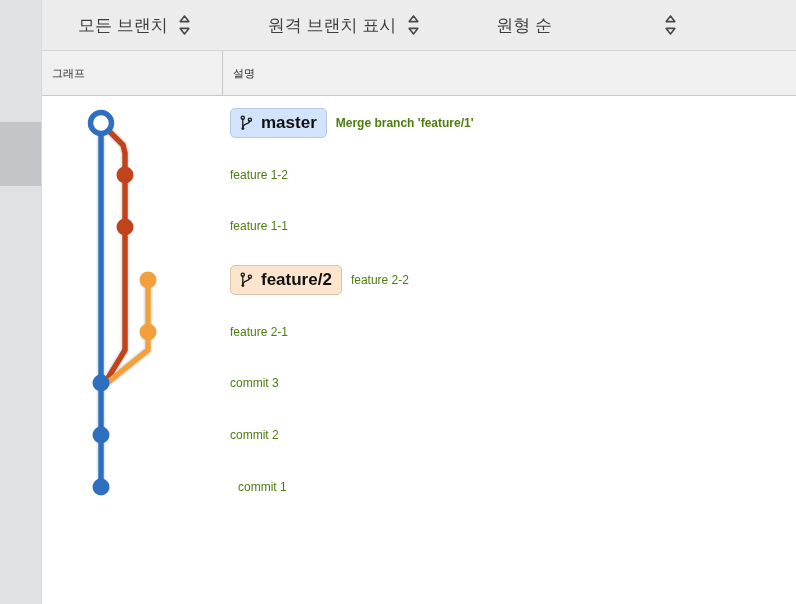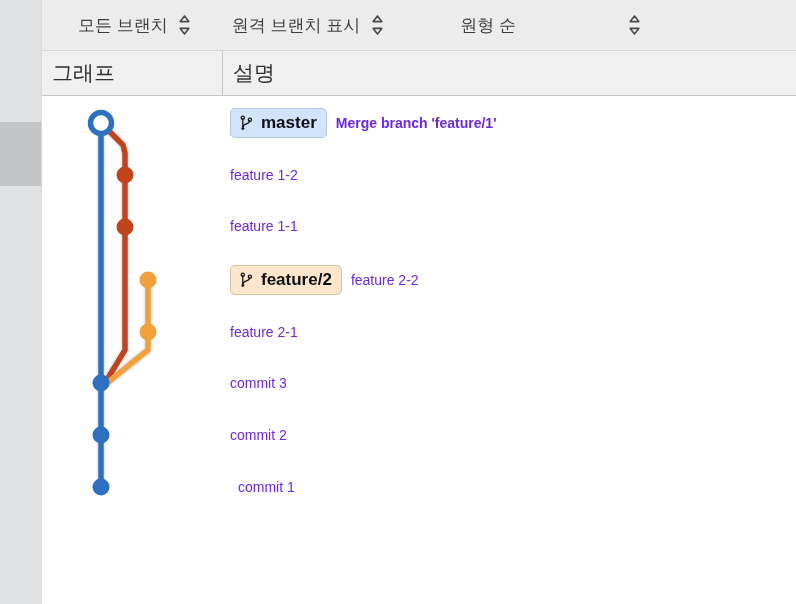--- a/index.html
+++ b/index.html
@@ -62,38 +62,38 @@
     display: flex;
     flex-direction: column;
     align-items: center;
     justify-content: center;
     line-height: 1;
     color: #4a4a4a;
   }
   .combo-arrows svg { display: block; }
 
   #combo-0 { margin-left: 36px; }
-  #combo-1 { }
+  #combo-1 { margin-left: 36px; }
   #combo-2 { margin-left: 36px; }
   #combo-2 .combo-arrows { margin-left: 112px; }
 
   
   .col-header {
     position: absolute;
     left: 42px; top: 51px;
     width: 754px; height: 45px;
     background: #f0f0f0;
     border-bottom: 1px solid #c8c8c8;
   }
   .col-head-cell {
     position: absolute;
     top: 0; height: 44px;
     display: flex;
     align-items: center;
-    font-size: 21px;
+    font-size: 11px;
     color: #2e2e2e;
     padding-left: 10px;
     cursor: default;
     user-select: none;
   }
   #col-graph { left: 0; width: 185px; }
   #col-desc  { left: 180px; width: 569px; border-left: 1px solid #c8c8c8; }
 
   
   .content {
@@ -141,22 +141,22 @@
     white-space: nowrap;
     margin-right: 9px;
   }
   .badge svg { display: block; }
 
   .badge.master   { background: #d2e3fc; border: 1px solid #b7c9e0; }
   .badge.feature1 { background: #fadccd; border: 1px solid #d9bca f; border-color:#d9bcaf; }
   .badge.feature2 { background: #fbe6cd; border: 1px solid #d8c3a5; }
 
   .msg {
-    font-size: 14px;
-    color: #6d28d9;
+    font-size: 12px;
+    color: #4d7c0f;
     white-space: nowrap;
   }
   .msg.bold { font-weight: bold; }
 </style>
 </head>
 <body>
 
 <div id="app">
 
   <div class="scroll-gutter">

